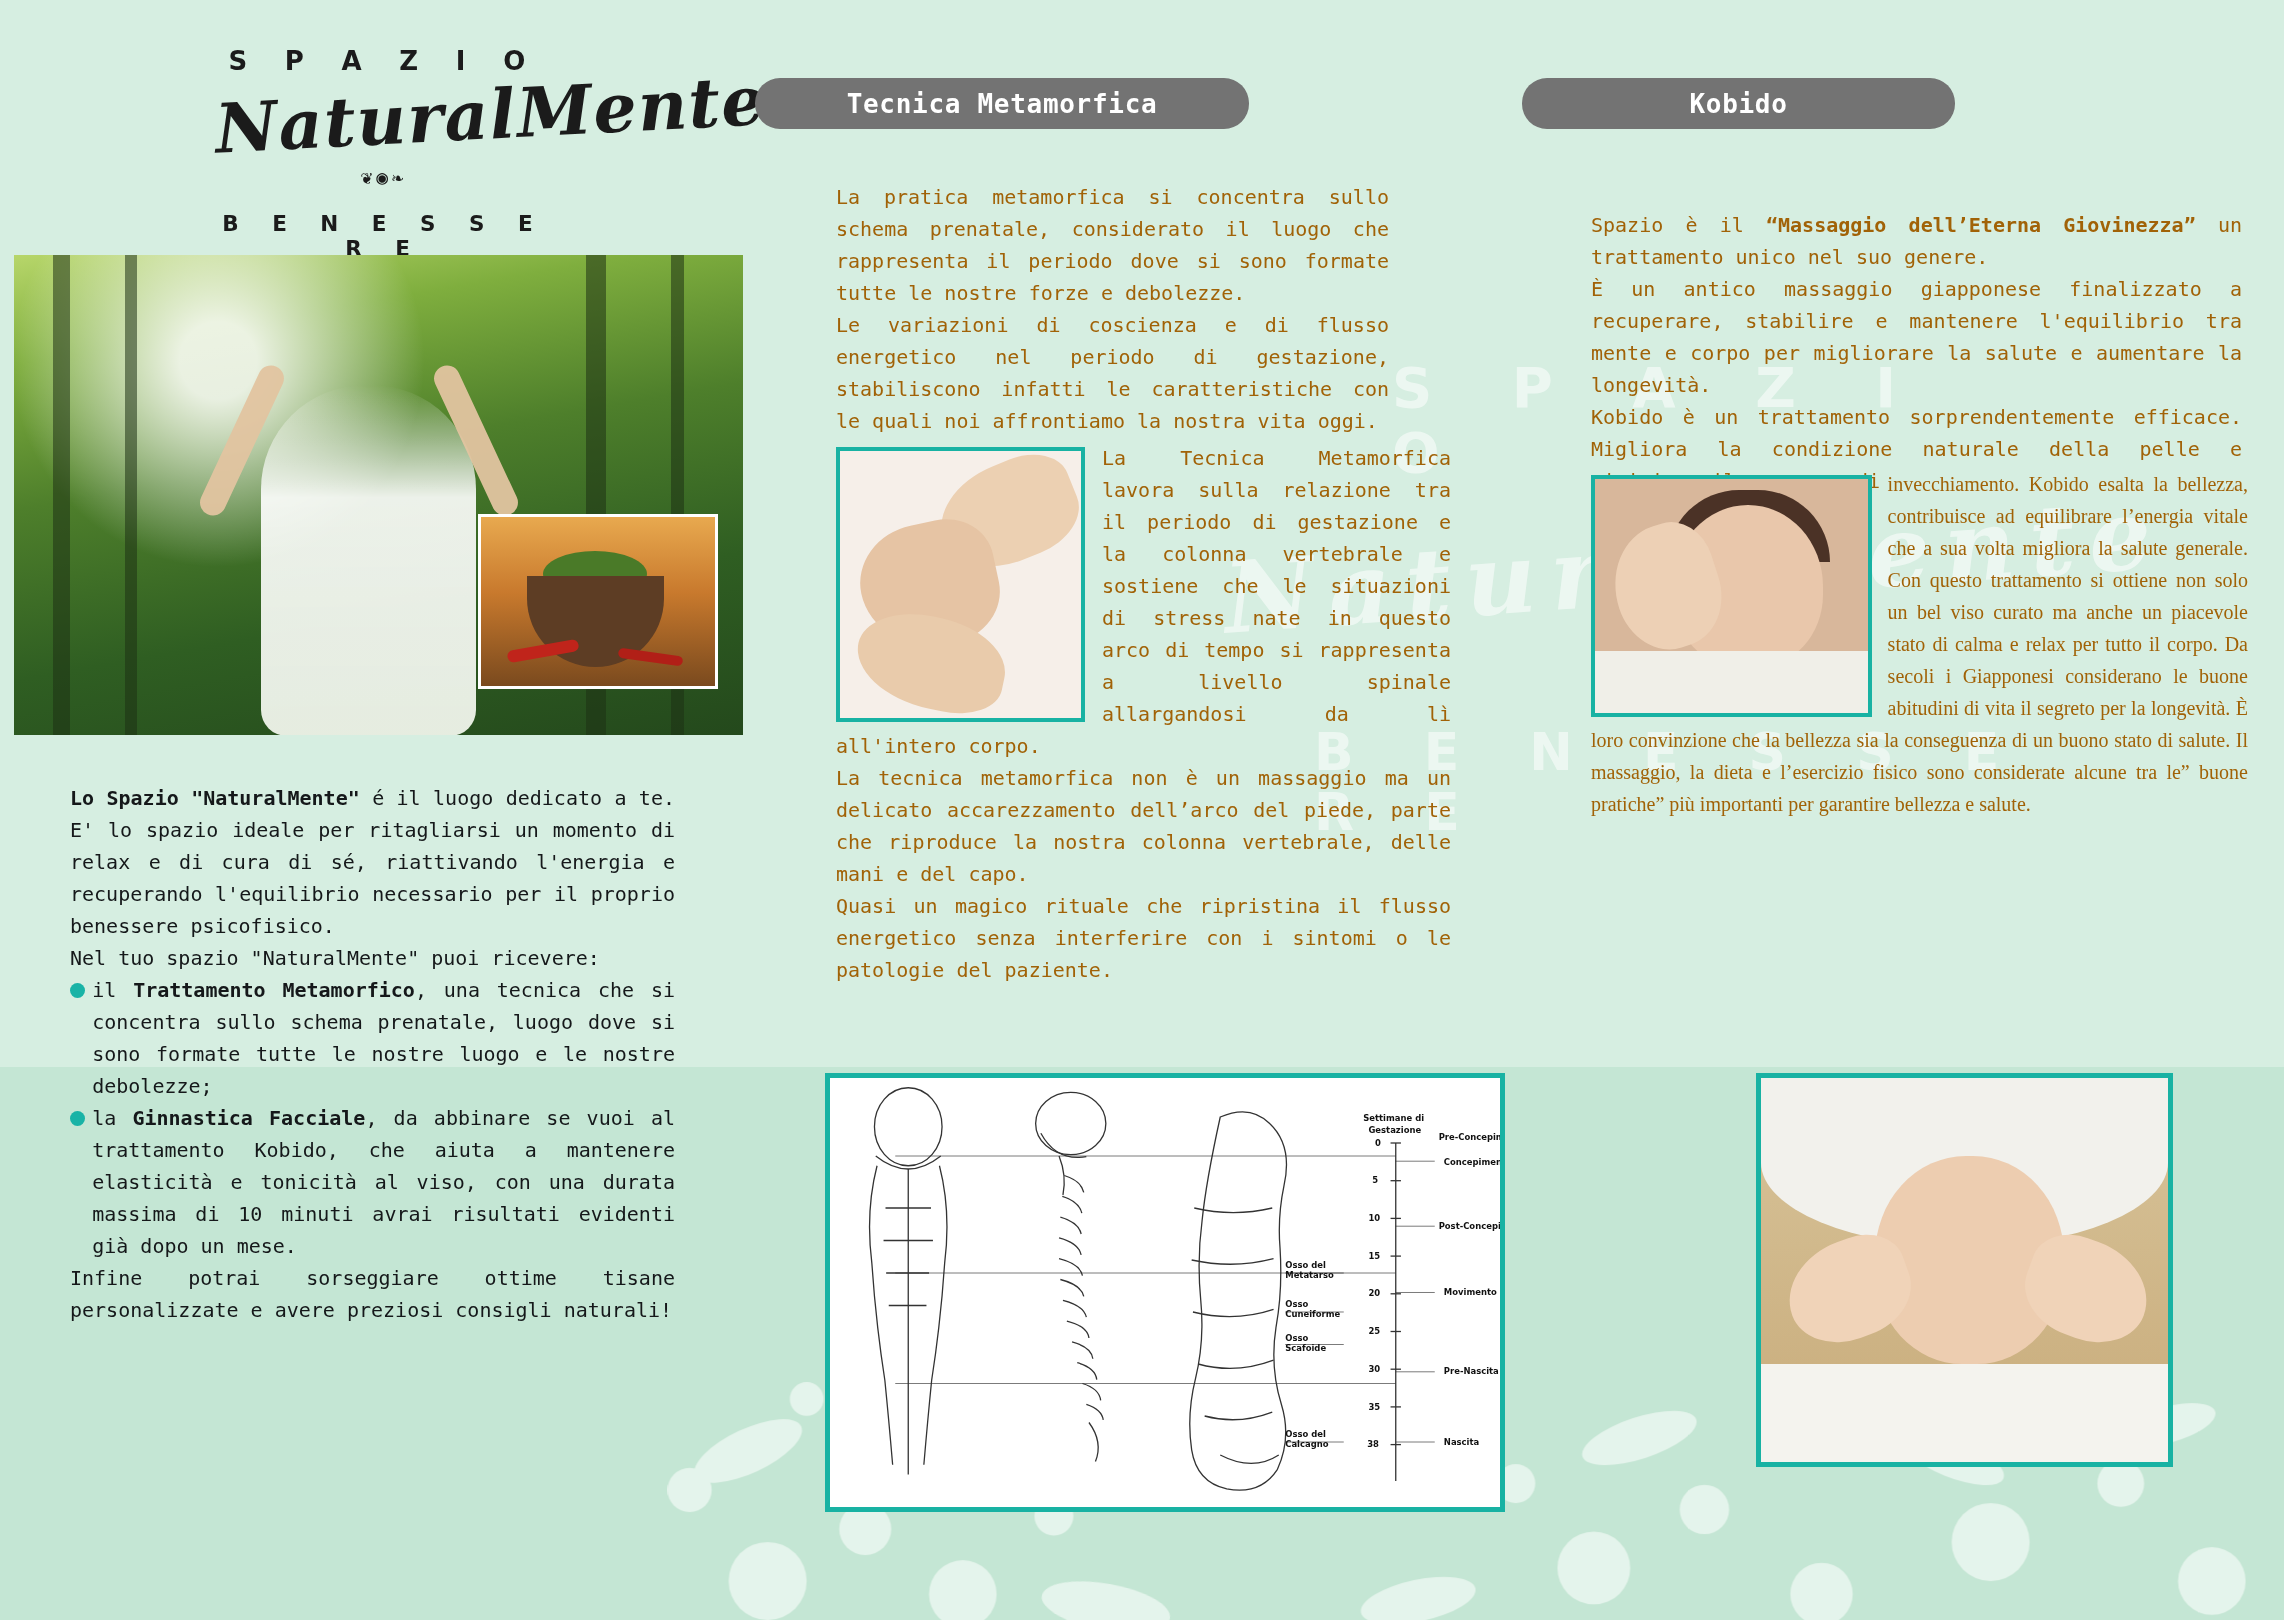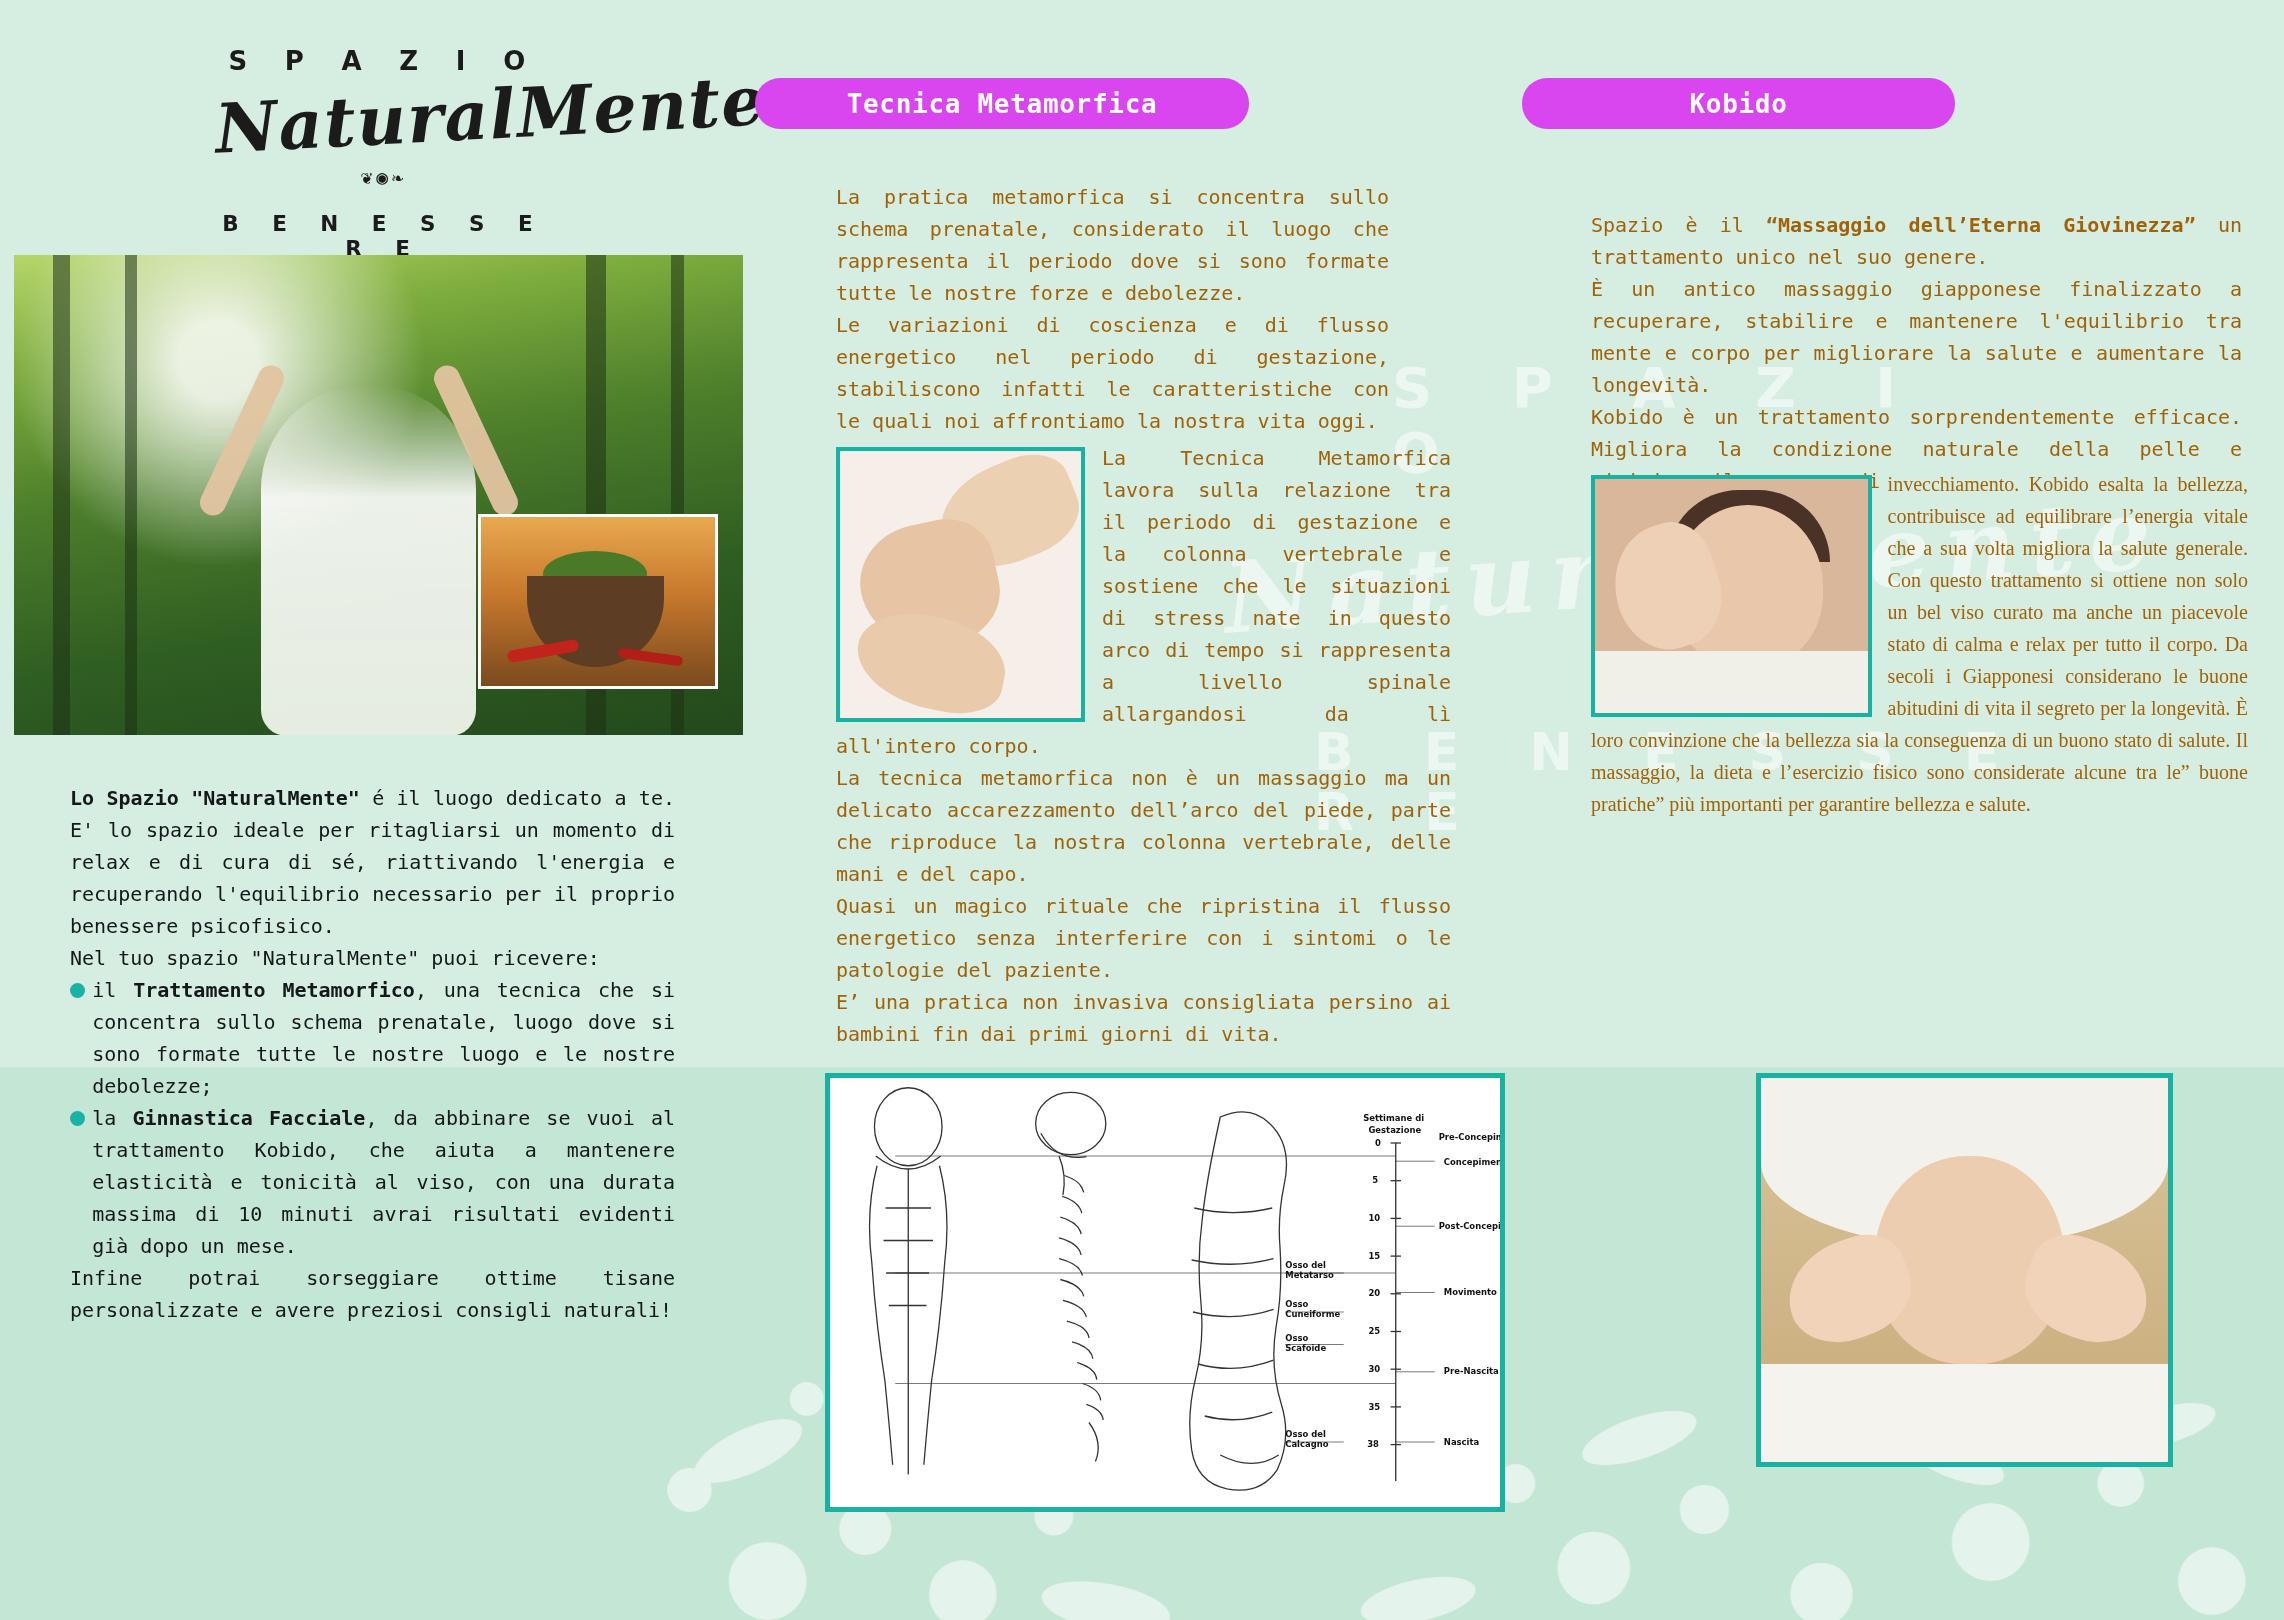--- a/index.html
+++ b/index.html
@@ -51,21 +51,21 @@
   .photo-mortar .herb{position:absolute;left:62px;top:34px;width:104px;height:46px;background:#4a7a28;border-radius:50%;}
   .photo-mortar .chili{position:absolute;left:26px;top:128px;width:72px;height:11.7px;background:#c0241b;border-radius:5.9px;transform:rotate(-10deg);}
   .photo-mortar .chili2{position:absolute;left:137px;top:135px;width:65px;height:10.4px;background:#b11f17;border-radius:5.2px;transform:rotate(8deg);}
 
   .left-text{position:absolute;left:70px;top:782px;width:605px;color:#15181a;font-size:20px;line-height:32px;text-align:justify;}
   .left-text p{margin:0;}
   .b{font-weight:700;}
   .bullet-row{display:flex;align-items:flex-start;}
   .dot{flex:0 0 auto;width:15px;height:15px;border-radius:50%;background:#19b3a6;margin-top:9px;margin-right:7.2px;}
   .pill{
-    position:absolute;height:51px;border-radius:25px;background:#d946ef;
+    position:absolute;height:51px;border-radius:25px;background:#737373;
     color:#ffffff;font-size:26px;font-weight:700;letter-spacing:0.7px;
     display:flex;align-items:center;justify-content:center;text-align:right;
   }
   #pill-tecnica{left:755px;top:78px;width:494px;}
   #pill-kobido{left:1522px;top:78px;width:433px;}
 
   .col-text{position:absolute;color:#a16207;font-size:20px;line-height:32px;text-align:justify;}
   #mid-p1{left:836px;top:181px;width:553px;}
   #mid-wrap{position:absolute;left:836px;top:442px;width:615px;}
   .img-tecnica{
@@ -210,21 +210,20 @@
 
 <div id="mid-wrap">
   <div class="img-tecnica">
     <div class="hand1"></div>
     <div class="foot"></div>
     <div class="hand2"></div>
   </div>
   <p class="col-text" style="position:static;width:auto;">La Tecnica Metamorfica lavora sulla relazione tra il periodo di gestazione e la colonna vertebrale e sostiene che le situazioni di stress nate in questo arco di tempo si rappresenta a livello spinale allargandosi da lì all'intero corpo.</p>
   <p class="col-text" style="position:static;width:auto;">La tecnica metamorfica non è un massaggio ma un delicato accarezzamento dell’arco del piede, parte che riproduce la nostra colonna vertebrale, delle mani e del capo.</p>
   <p class="col-text" style="position:static;width:auto;">Quasi un magico rituale che ripristina il flusso energetico senza interferire con i sintomi o le patologie del paziente.</p>
-  <p class="col-text" style="position:static;width:auto;">E’ una pratica non invasiva consigliata persino ai bambini fin dai primi giorni di vita.</p>
 </div>
 
 <div class="img-spine">
   <svg viewBox="0 0 1030 660" preserveAspectRatio="xMidYMid meet">
     <rect width="1030" height="660" fill="#ffffff"></rect>
     <g stroke="#333" fill="none" stroke-width="2">
 
       <ellipse cx="120" cy="75" rx="52" ry="60"></ellipse>
       <path d="M70 120 q50 40 100 0"></path>
       <path d="M72 135 q-18 70 -8 150 q6 90 20 180 q6 60 12 130"></path>

